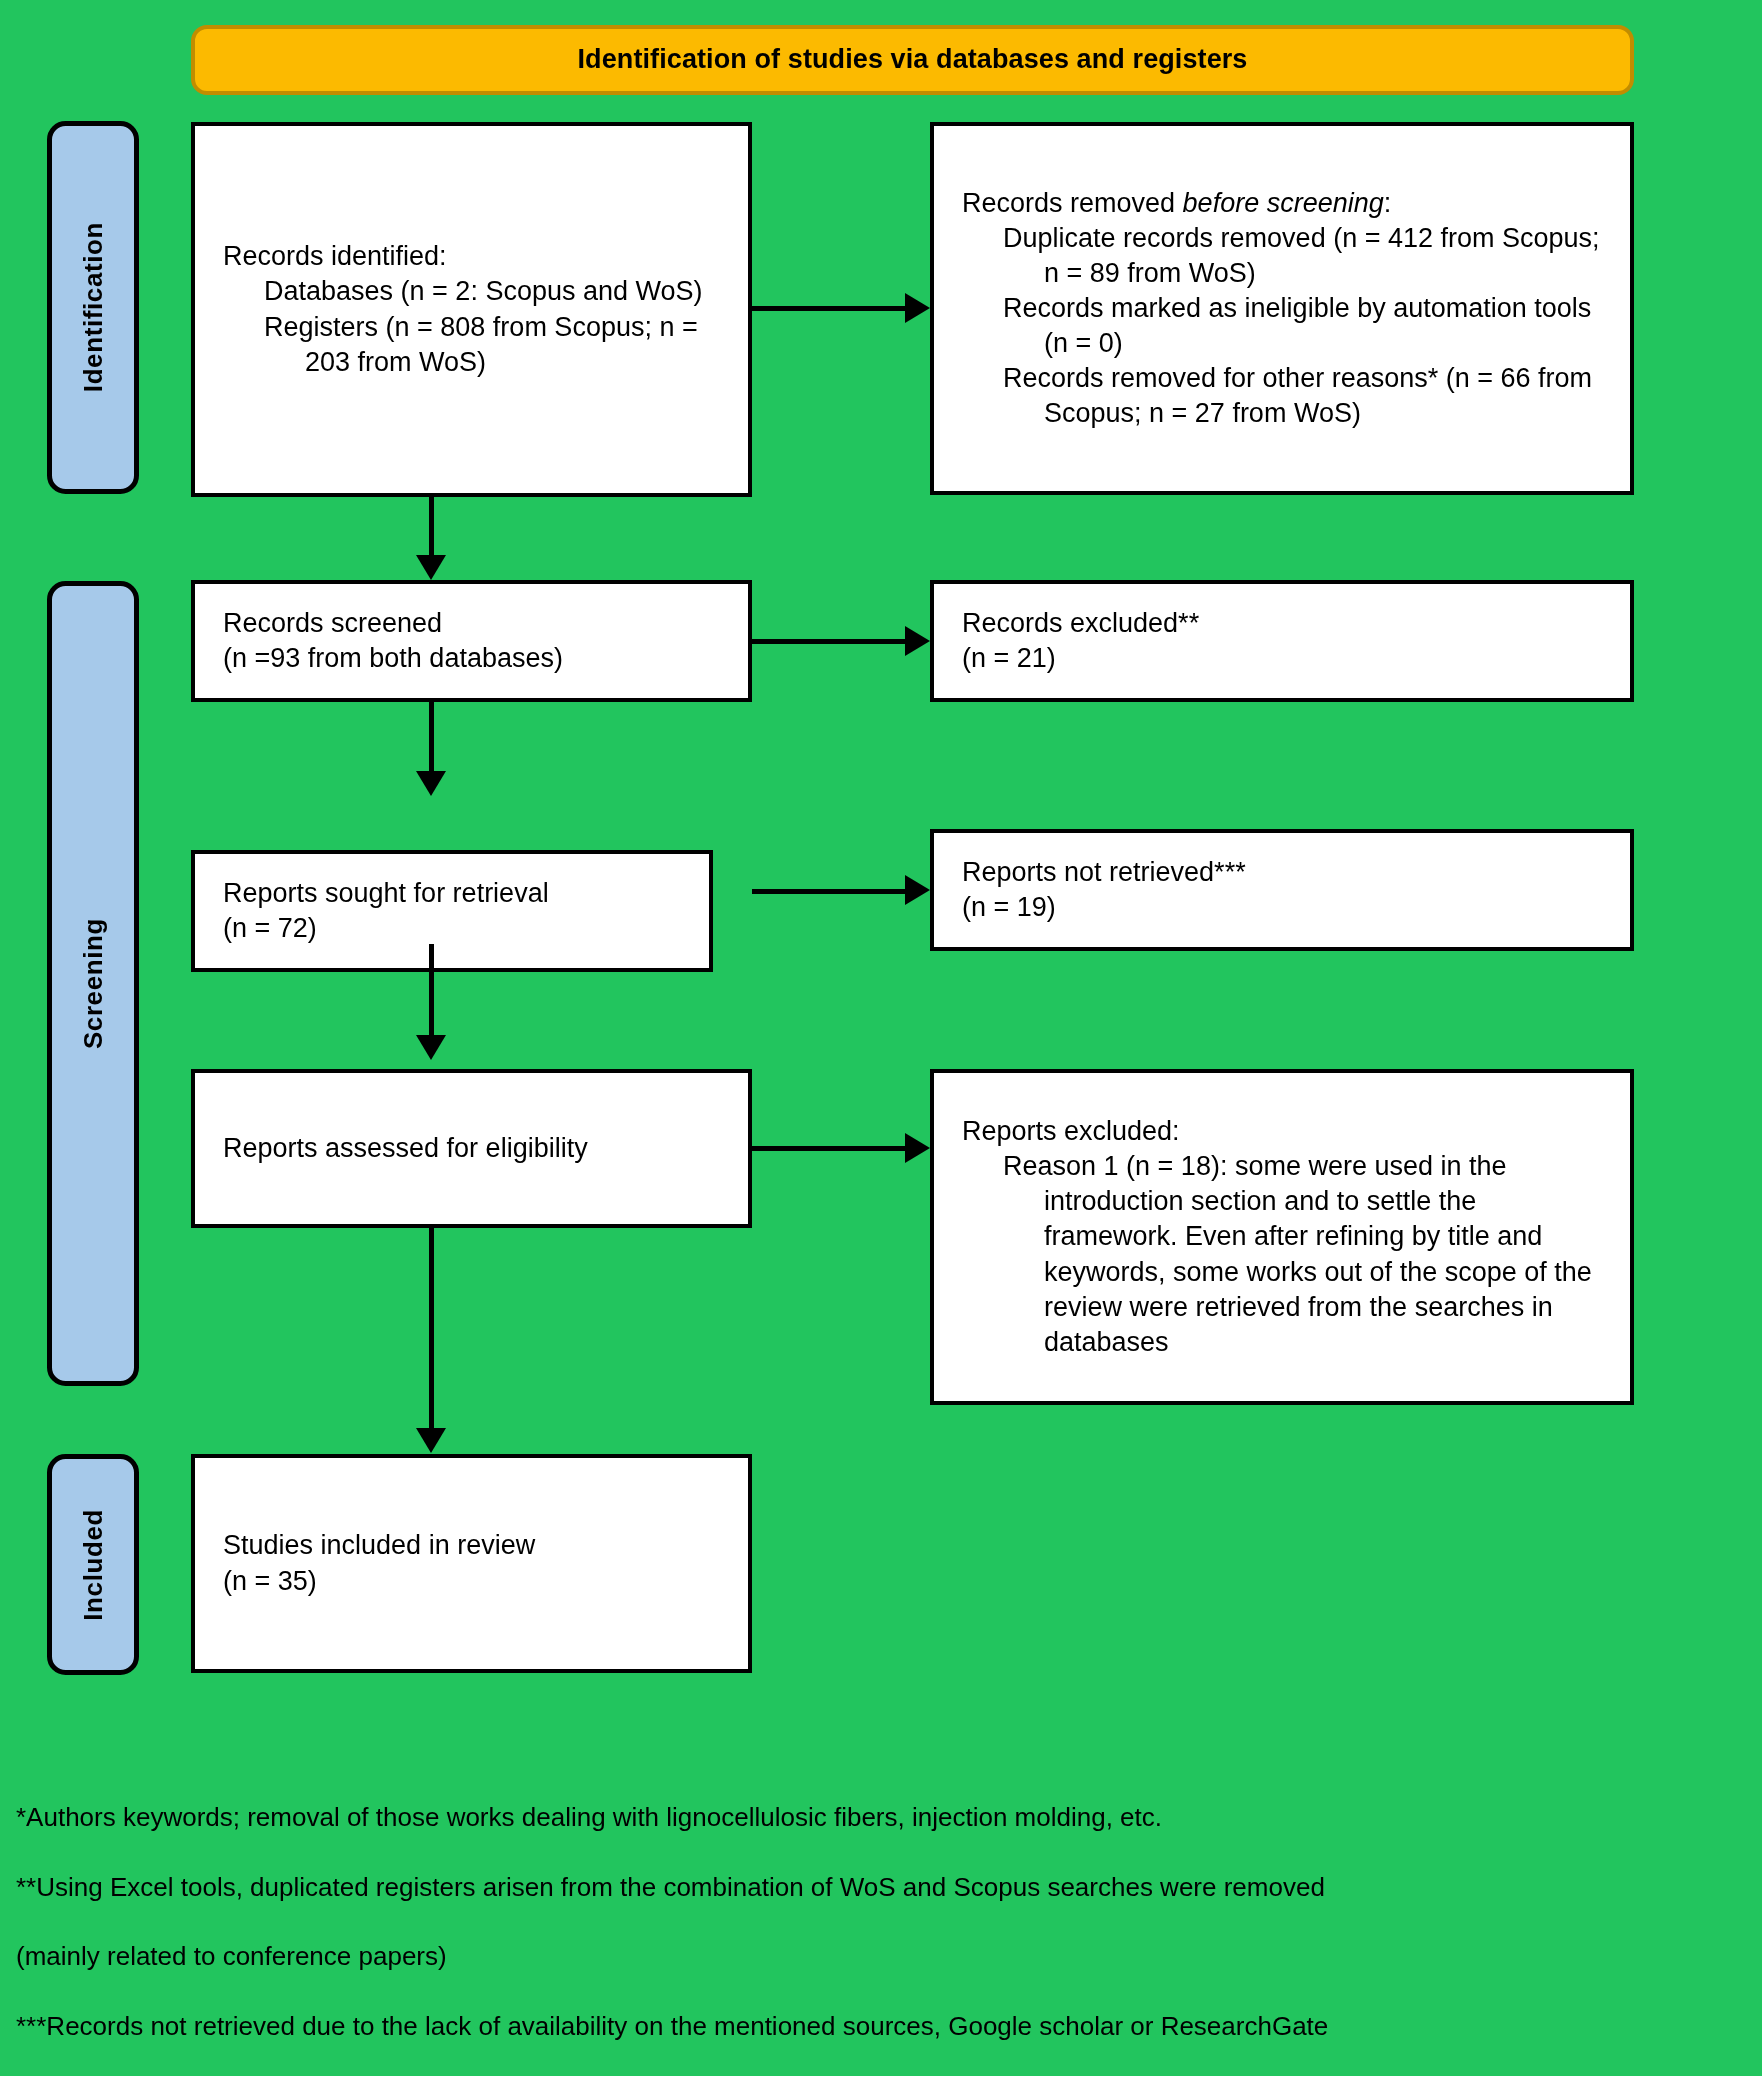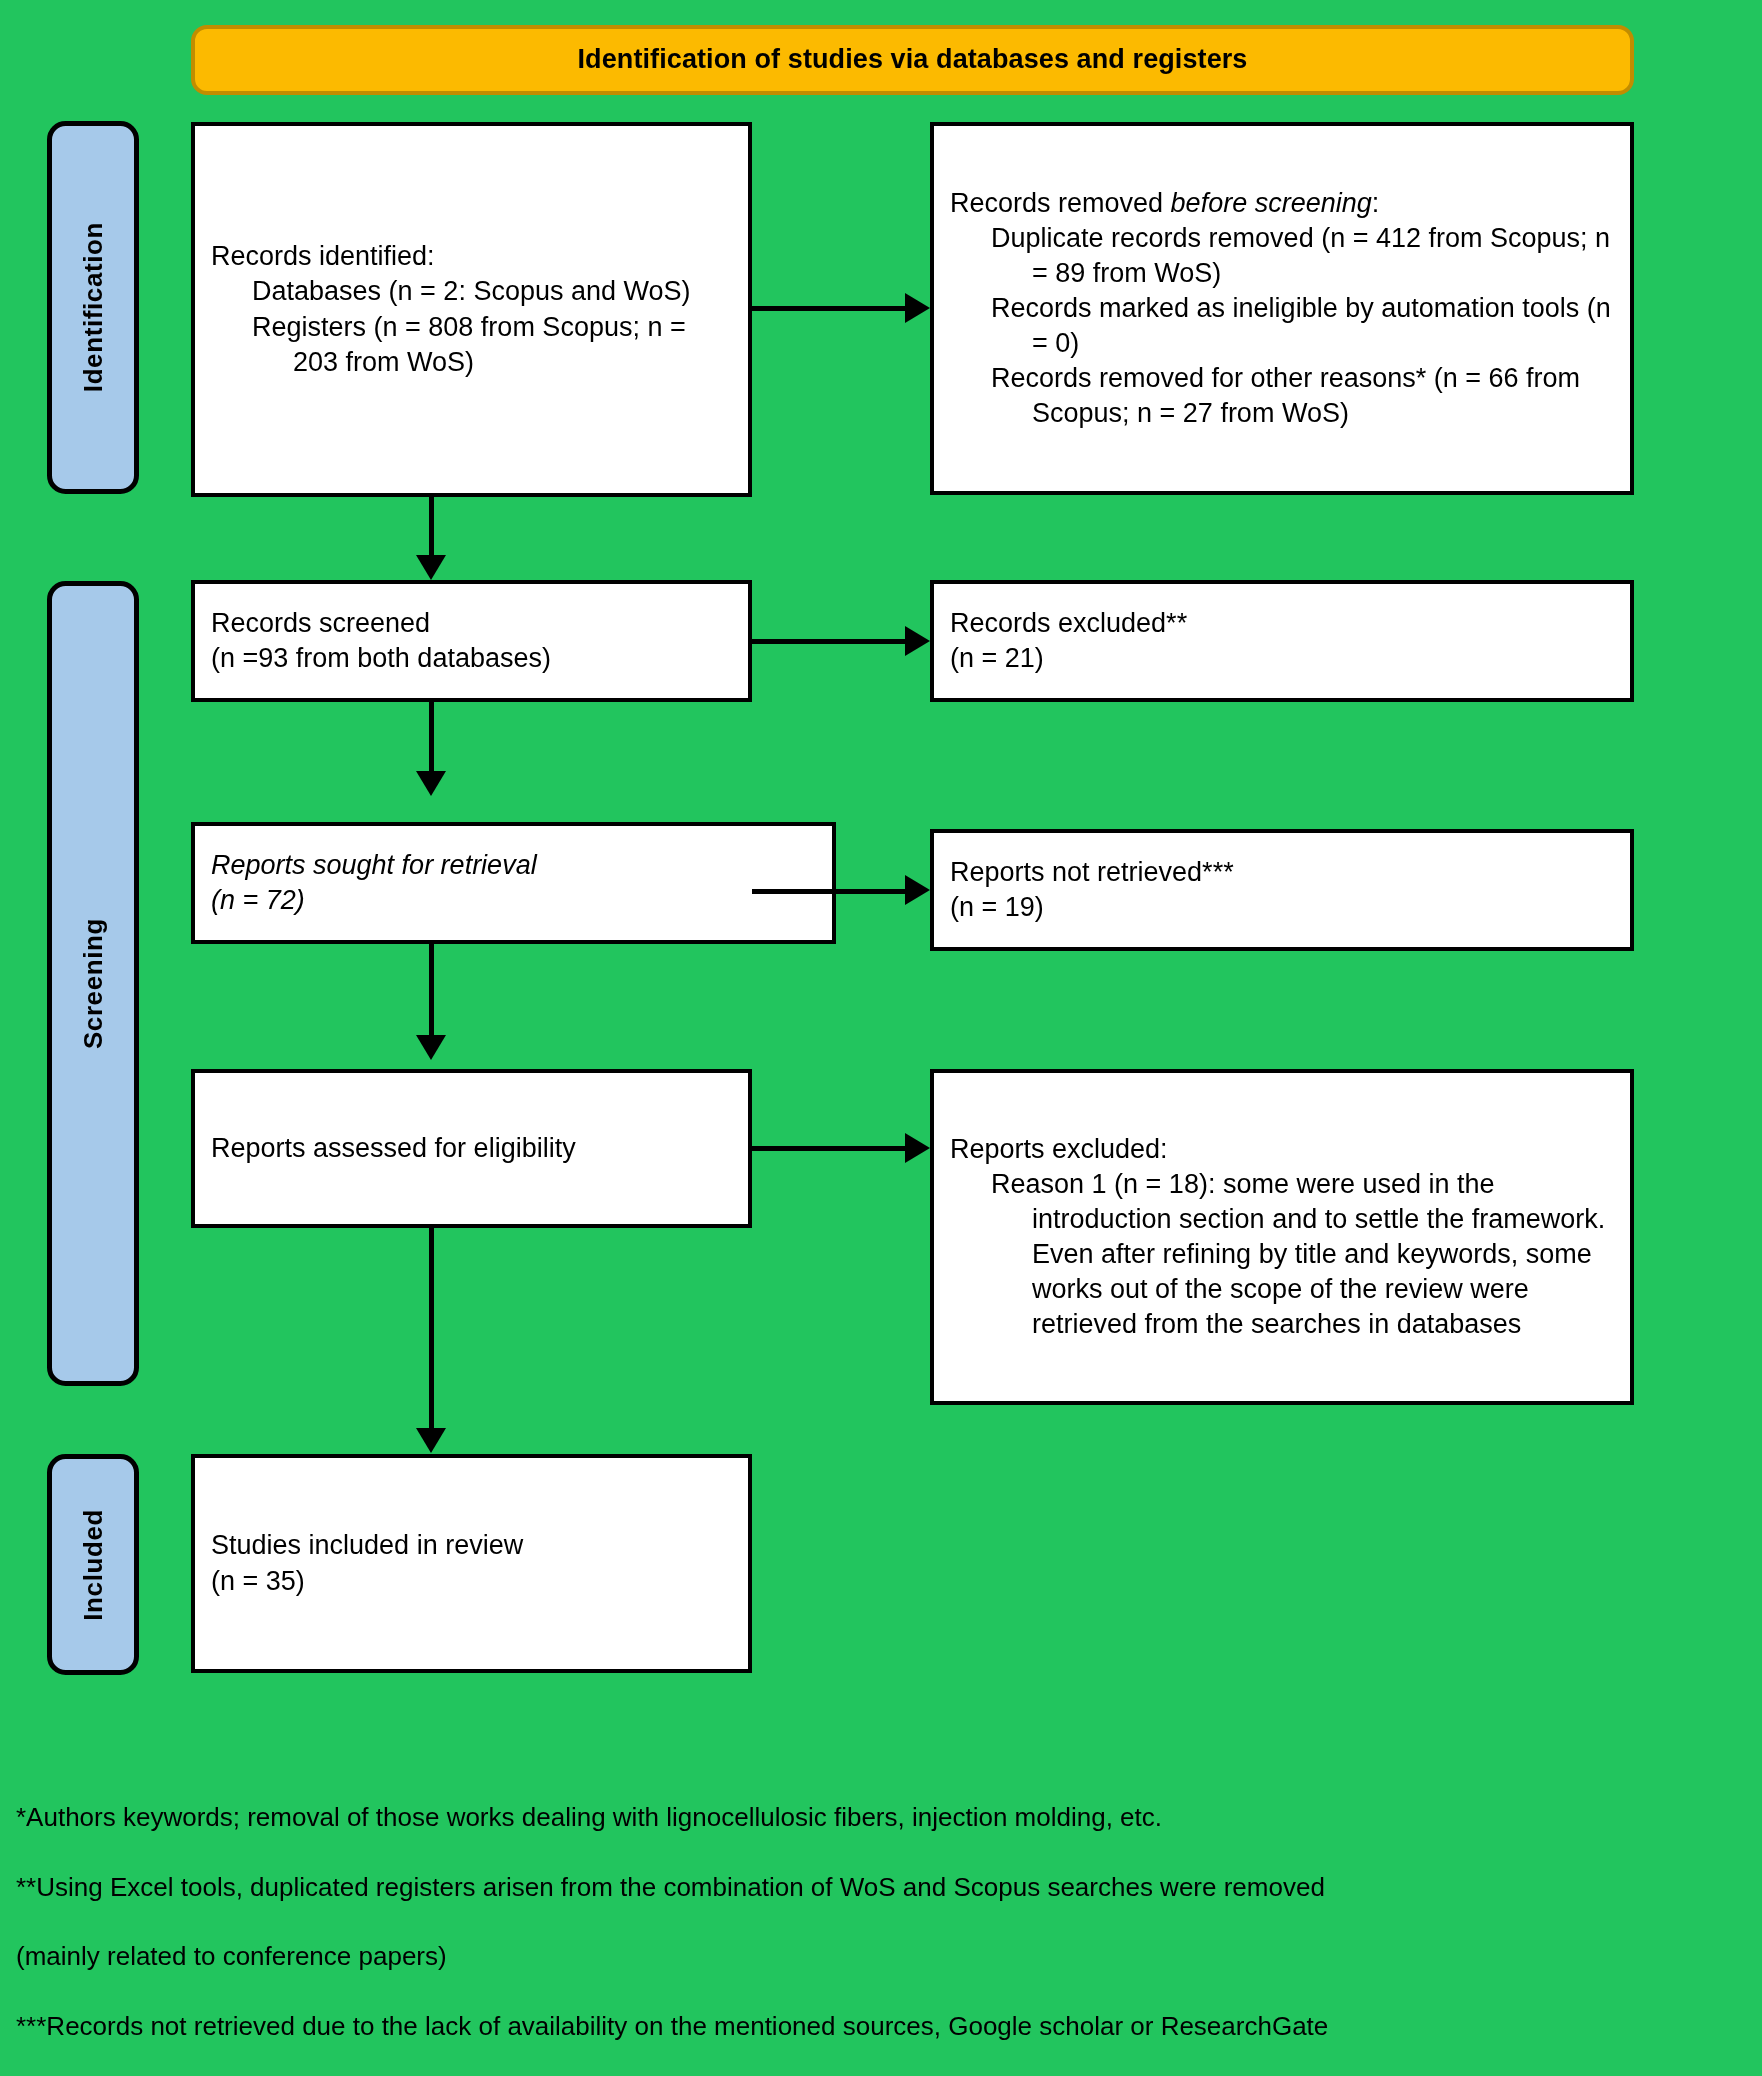--- a/index.html
+++ b/index.html
@@ -67,21 +67,21 @@
   
   .box {
     position: absolute;
     background: #ffffff;
     border: 4.3px solid #000000;
     box-sizing: border-box;
     display: flex;
     align-items: center;
   }
   .box-text {
-    padding: 0 16px;
+    padding: 0 28px;
     font-size: 27px;
     line-height: 1.30;
     color: #000000;
     width: 100%;
     box-sizing: border-box;
   }
   .ln {
     display: block;
   }
   .ln.ind {
@@ -193,21 +193,21 @@
       <span class="ln">(n = 21)</span>
     </div>
   </div>
 
   <div class="hline" style="left:752px; top:639px; width:154px;"></div>
   <div class="hhead" style="left:905px; top:626px;"></div>
 
   <div class="vline" style="left:429px; top:702px; height:71px;"></div>
   <div class="vhead" style="left:416px; top:771px;"></div>
 
-  <div class="box" style="left:191px; top:822px; width:645px; height:122px;font-style:italic;">
+  <div class="box" style="left:191px; top:850px; width:522px; height:122px;">
     <div class="box-text">
       <span class="ln">Reports sought for retrieval</span>
       <span class="ln">(n = 72)</span>
     </div>
   </div>
 
   <div class="box" style="left:930px; top:829px; width:704px; height:122px;">
     <div class="box-text">
       <span class="ln">Reports not retrieved***</span>
       <span class="ln">(n = 19)</span>

